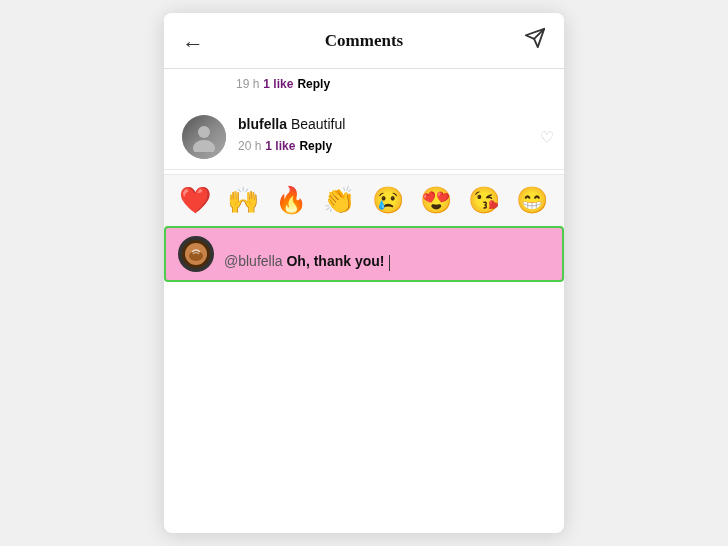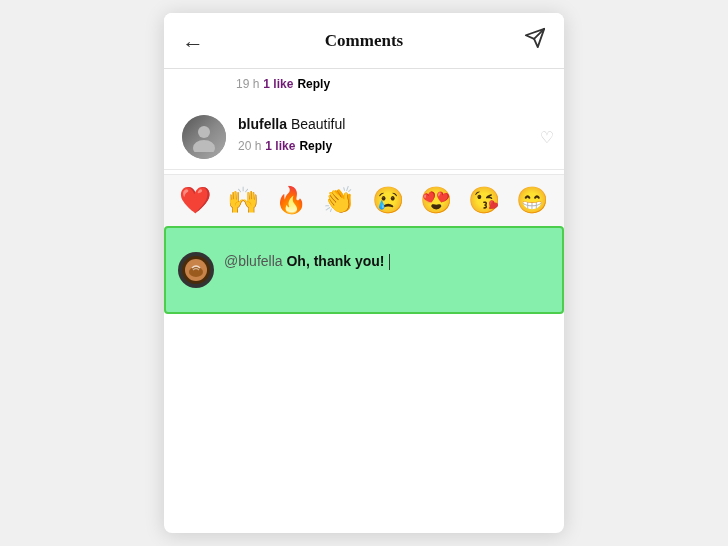--- a/index.html
+++ b/index.html
@@ -163,23 +163,23 @@
     .emoji-item {
       font-size: 26px;
       cursor: pointer;
       flex: 1;
       text-align: center;
     }
 
     
     .input-row {
       display: flex;
-      align-items: flex-start;
-      padding: 24px 12px;
-      background: #86efac;
+      align-items: flex-end;
+      padding: 8px 12px;
+      background: #f9a8d4;
       border: 2.5px solid #4ccd4c;
       border-radius: 4px;
       margin: 0;
     }
     .input-avatar {
       width: 36px;
       height: 36px;
       border-radius: 50%;
       background: #333;
       flex-shrink: 0;

